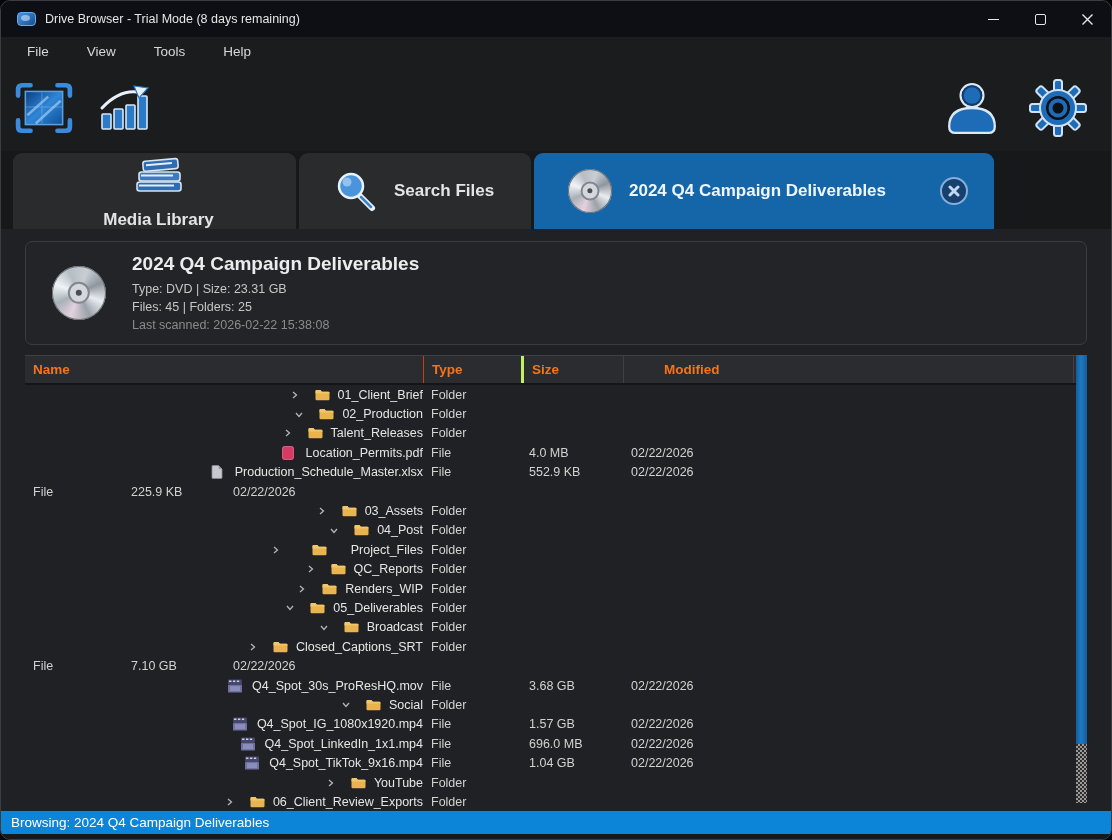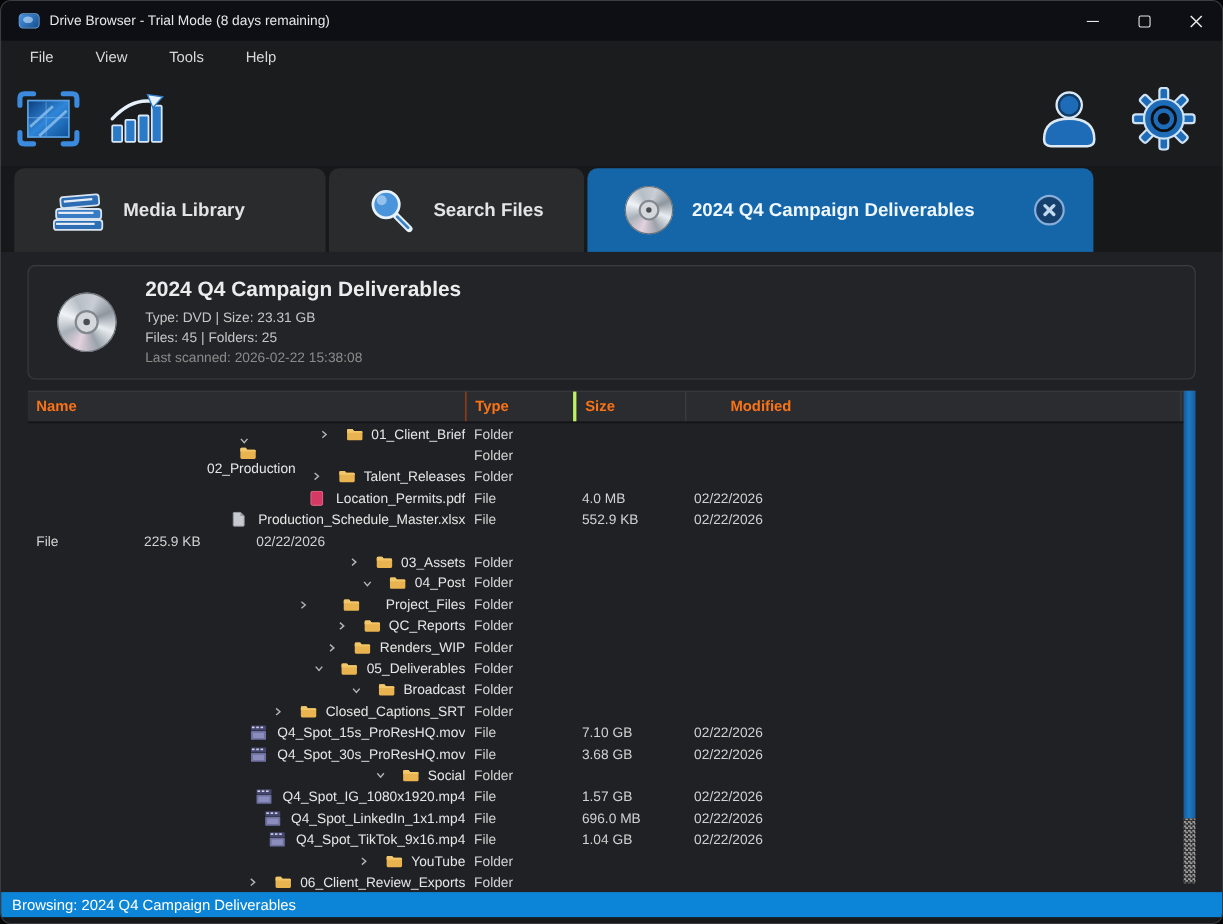--- a/index.html
+++ b/index.html
@@ -30,21 +30,21 @@
   .tgroup { display:flex; align-items:center; gap:26px; }
 
   
   .tabbar { height:78px; flex:none; background:#17181a; display:flex; align-items:flex-end;
             gap:3px; padding-left:12px; }
   .tab { height:76px; border-radius:9px 9px 0 0; background:#2a2b2d; display:flex; align-items:center;
          gap:17px; padding:0 26px 0 34px; }
   .tab.active { background:#1566a8; }
   .tab-label { font-size:17px; font-weight:bold; color:#e4e4e4; white-space:nowrap; }
   .tab.active .tab-label { color:#eef6ff; }
-  .tab--library { width:283px; }
+  .tab--library { width:283px;flex-direction:column; }
   .tab--search  { width:232px; }
   .tab--disc    { width:460px; }
 
   .disc { border-radius:50%; position:relative; flex:none;
           background:conic-gradient(from 20deg,#c9ced4,#8e969e,#e9edf1,#9aa2aa,#e3d2de,#a8b0b8,#f0f3f6,#b6bdc4,#c9ced4);
           box-shadow:0 0 0 1px #6a7076 inset; }
   .disc::before { content:""; position:absolute; left:50%; top:50%; transform:translate(-50%,-50%);
           width:34%; height:34%; border-radius:50%; background:#d4d8dc; border:2px solid #82888e; }
   .disc::after { content:""; position:absolute; left:50%; top:50%; transform:translate(-50%,-50%);
           width:12%; height:12%; border-radius:50%; background:#4a4e52; }
@@ -266,21 +266,21 @@
                   <path d="M1 5.5 L15 5.5 L15 5 Q15 3.8 13.8 3.8 L7.3 3.8 L5.9 2.1 L2.2 2.1 Q1 2.1 1 3.4 Z" fill="#f2c66a"></path>
                 </svg>
               </span>
               <span class="fnm">01_Client_Brief</span>
             </div>
             <div class="c type">Folder</div>
             <div class="c size"></div>
             <div class="c mod"></div>
           </div>
           <div class="trow">
-            <div class="c name" style="padding-left: 9px; flex-direction: column;">
+            <div class="c name" style="padding-left: 9px;">
               <span class="exp">
                 <svg width="10" height="9" viewBox="0 0 10 9">
                   <path d="M2 3 L5 6.5 L8 3" fill="none" stroke="#b4b4b4" stroke-width="1.3"></path>
                 </svg>
               </span>
               <span class="fic">
                 <svg width="17" height="14" viewBox="0 0 16 14">
                   <path d="M1 3.4 Q1 2.1 2.2 2.1 L5.9 2.1 L7.3 3.8 L13.8 3.8 Q15 3.8 15 5 L15 11 Q15 12.3 13.8 12.3 L2.2 12.3 Q1 12.3 1 11 Z" fill="#e9b44f"></path>
                   <path d="M1 5.5 L15 5.5 L15 5 Q15 3.8 13.8 3.8 L7.3 3.8 L5.9 2.1 L2.2 2.1 Q1 2.1 1 3.4 Z" fill="#f2c66a"></path>
                 </svg>
@@ -488,129 +488,115 @@
                 <svg width="17" height="14" viewBox="0 0 16 14">
                   <path d="M1 3.4 Q1 2.1 2.2 2.1 L5.9 2.1 L7.3 3.8 L13.8 3.8 Q15 3.8 15 5 L15 11 Q15 12.3 13.8 12.3 L2.2 12.3 Q1 12.3 1 11 Z" fill="#e9b44f"></path>
                   <path d="M1 5.5 L15 5.5 L15 5 Q15 3.8 13.8 3.8 L7.3 3.8 L5.9 2.1 L2.2 2.1 Q1 2.1 1 3.4 Z" fill="#f2c66a"></path>
                 </svg>
               </span>
               <span class="fnm">Closed_Captions_SRT</span>
             </div>
             <div class="c type">Folder</div>
             <div class="c size"></div>
             <div class="c mod"></div>
+          </div>
+          <div class="trow">
+            <div class="c type">File</div>
+            <div class="c size">7.10 GB</div>
+            <div class="c mod">02/22/2026</div>
           </div>
           <div class="trow">
             <div class="c name" style="padding-left: 69px;">
               <span class="exp"></span>
               <span class="fic">
                 <svg width="14" height="14" viewBox="0 0 13 13">
                   <rect x="0" y="0.5" width="13" height="4.2" rx="0.8" fill="#44466e"></rect>
                   <rect x="1" y="1.4" width="2.2" height="1.4" fill="#cfd0e8"></rect>
                   <rect x="4.6" y="1.4" width="2.2" height="1.4" fill="#cfd0e8"></rect>
                   <rect x="8.2" y="1.4" width="2.2" height="1.4" fill="#cfd0e8"></rect>
                   <rect x="0" y="5.2" width="13" height="7.4" rx="0.8" fill="#6e70a0"></rect>
                   <rect x="1.8" y="6.6" width="9.4" height="4.6" fill="#8b8dbd"></rect>
                 </svg>
               </span>
-              <span class="fnm">Q4_Spot_15s_ProResHQ.mov</span>
-            </div>
-            <div class="c type">File</div>
-            <div class="c size">7.10 GB</div>
-            <div class="c mod">02/22/2026</div>
+              <span class="fnm">Q4_Spot_30s_ProResHQ.mov</span>
+            </div>
+            <div class="c type">File</div>
+            <div class="c size">3.68 GB</div>
+            <div class="c mod">02/22/2026</div>
+          </div>
+          <div class="trow">
+            <div class="c name" style="padding-left: 39px;">
+              <span class="exp">
+                <svg width="10" height="9" viewBox="0 0 10 9">
+                  <path d="M2 3 L5 6.5 L8 3" fill="none" stroke="#b4b4b4" stroke-width="1.3"></path>
+                </svg>
+              </span>
+              <span class="fic">
+                <svg width="17" height="14" viewBox="0 0 16 14">
+                  <path d="M1 3.4 Q1 2.1 2.2 2.1 L5.9 2.1 L7.3 3.8 L13.8 3.8 Q15 3.8 15 5 L15 11 Q15 12.3 13.8 12.3 L2.2 12.3 Q1 12.3 1 11 Z" fill="#e9b44f"></path>
+                  <path d="M1 5.5 L15 5.5 L15 5 Q15 3.8 13.8 3.8 L7.3 3.8 L5.9 2.1 L2.2 2.1 Q1 2.1 1 3.4 Z" fill="#f2c66a"></path>
+                </svg>
+              </span>
+              <span class="fnm">Social</span>
+            </div>
+            <div class="c type">Folder</div>
+            <div class="c size"></div>
+            <div class="c mod"></div>
           </div>
           <div class="trow">
             <div class="c name" style="padding-left: 69px;">
               <span class="exp"></span>
               <span class="fic">
                 <svg width="14" height="14" viewBox="0 0 13 13">
                   <rect x="0" y="0.5" width="13" height="4.2" rx="0.8" fill="#44466e"></rect>
                   <rect x="1" y="1.4" width="2.2" height="1.4" fill="#cfd0e8"></rect>
                   <rect x="4.6" y="1.4" width="2.2" height="1.4" fill="#cfd0e8"></rect>
                   <rect x="8.2" y="1.4" width="2.2" height="1.4" fill="#cfd0e8"></rect>
                   <rect x="0" y="5.2" width="13" height="7.4" rx="0.8" fill="#6e70a0"></rect>
                   <rect x="1.8" y="6.6" width="9.4" height="4.6" fill="#8b8dbd"></rect>
                 </svg>
               </span>
-              <span class="fnm">Q4_Spot_30s_ProResHQ.mov</span>
-            </div>
-            <div class="c type">File</div>
-            <div class="c size">3.68 GB</div>
-            <div class="c mod">02/22/2026</div>
-          </div>
-          <div class="trow">
-            <div class="c name" style="padding-left: 39px;">
-              <span class="exp">
-                <svg width="10" height="9" viewBox="0 0 10 9">
-                  <path d="M2 3 L5 6.5 L8 3" fill="none" stroke="#b4b4b4" stroke-width="1.3"></path>
-                </svg>
-              </span>
-              <span class="fic">
-                <svg width="17" height="14" viewBox="0 0 16 14">
-                  <path d="M1 3.4 Q1 2.1 2.2 2.1 L5.9 2.1 L7.3 3.8 L13.8 3.8 Q15 3.8 15 5 L15 11 Q15 12.3 13.8 12.3 L2.2 12.3 Q1 12.3 1 11 Z" fill="#e9b44f"></path>
-                  <path d="M1 5.5 L15 5.5 L15 5 Q15 3.8 13.8 3.8 L7.3 3.8 L5.9 2.1 L2.2 2.1 Q1 2.1 1 3.4 Z" fill="#f2c66a"></path>
-                </svg>
-              </span>
-              <span class="fnm">Social</span>
-            </div>
-            <div class="c type">Folder</div>
-            <div class="c size"></div>
-            <div class="c mod"></div>
+              <span class="fnm">Q4_Spot_IG_1080x1920.mp4</span>
+            </div>
+            <div class="c type">File</div>
+            <div class="c size">1.57 GB</div>
+            <div class="c mod">02/22/2026</div>
           </div>
           <div class="trow">
             <div class="c name" style="padding-left: 69px;">
               <span class="exp"></span>
               <span class="fic">
                 <svg width="14" height="14" viewBox="0 0 13 13">
                   <rect x="0" y="0.5" width="13" height="4.2" rx="0.8" fill="#44466e"></rect>
                   <rect x="1" y="1.4" width="2.2" height="1.4" fill="#cfd0e8"></rect>
                   <rect x="4.6" y="1.4" width="2.2" height="1.4" fill="#cfd0e8"></rect>
                   <rect x="8.2" y="1.4" width="2.2" height="1.4" fill="#cfd0e8"></rect>
                   <rect x="0" y="5.2" width="13" height="7.4" rx="0.8" fill="#6e70a0"></rect>
                   <rect x="1.8" y="6.6" width="9.4" height="4.6" fill="#8b8dbd"></rect>
                 </svg>
               </span>
-              <span class="fnm">Q4_Spot_IG_1080x1920.mp4</span>
-            </div>
-            <div class="c type">File</div>
-            <div class="c size">1.57 GB</div>
+              <span class="fnm">Q4_Spot_LinkedIn_1x1.mp4</span>
+            </div>
+            <div class="c type">File</div>
+            <div class="c size">696.0 MB</div>
             <div class="c mod">02/22/2026</div>
           </div>
           <div class="trow">
             <div class="c name" style="padding-left: 69px;">
               <span class="exp"></span>
               <span class="fic">
                 <svg width="14" height="14" viewBox="0 0 13 13">
                   <rect x="0" y="0.5" width="13" height="4.2" rx="0.8" fill="#44466e"></rect>
                   <rect x="1" y="1.4" width="2.2" height="1.4" fill="#cfd0e8"></rect>
                   <rect x="4.6" y="1.4" width="2.2" height="1.4" fill="#cfd0e8"></rect>
                   <rect x="8.2" y="1.4" width="2.2" height="1.4" fill="#cfd0e8"></rect>
                   <rect x="0" y="5.2" width="13" height="7.4" rx="0.8" fill="#6e70a0"></rect>
                   <rect x="1.8" y="6.6" width="9.4" height="4.6" fill="#8b8dbd"></rect>
                 </svg>
               </span>
-              <span class="fnm">Q4_Spot_LinkedIn_1x1.mp4</span>
-            </div>
-            <div class="c type">File</div>
-            <div class="c size">696.0 MB</div>
-            <div class="c mod">02/22/2026</div>
-          </div>
-          <div class="trow">
-            <div class="c name" style="padding-left: 69px;">
-              <span class="exp"></span>
-              <span class="fic">
-                <svg width="14" height="14" viewBox="0 0 13 13">
-                  <rect x="0" y="0.5" width="13" height="4.2" rx="0.8" fill="#44466e"></rect>
-                  <rect x="1" y="1.4" width="2.2" height="1.4" fill="#cfd0e8"></rect>
-                  <rect x="4.6" y="1.4" width="2.2" height="1.4" fill="#cfd0e8"></rect>
-                  <rect x="8.2" y="1.4" width="2.2" height="1.4" fill="#cfd0e8"></rect>
-                  <rect x="0" y="5.2" width="13" height="7.4" rx="0.8" fill="#6e70a0"></rect>
-                  <rect x="1.8" y="6.6" width="9.4" height="4.6" fill="#8b8dbd"></rect>
-                </svg>
-              </span>
               <span class="fnm">Q4_Spot_TikTok_9x16.mp4</span>
             </div>
             <div class="c type">File</div>
             <div class="c size">1.04 GB</div>
             <div class="c mod">02/22/2026</div>
           </div>
           <div class="trow">
             <div class="c name" style="padding-left: 39px;">
               <span class="exp">
                 <svg width="9" height="10" viewBox="0 0 9 10">

